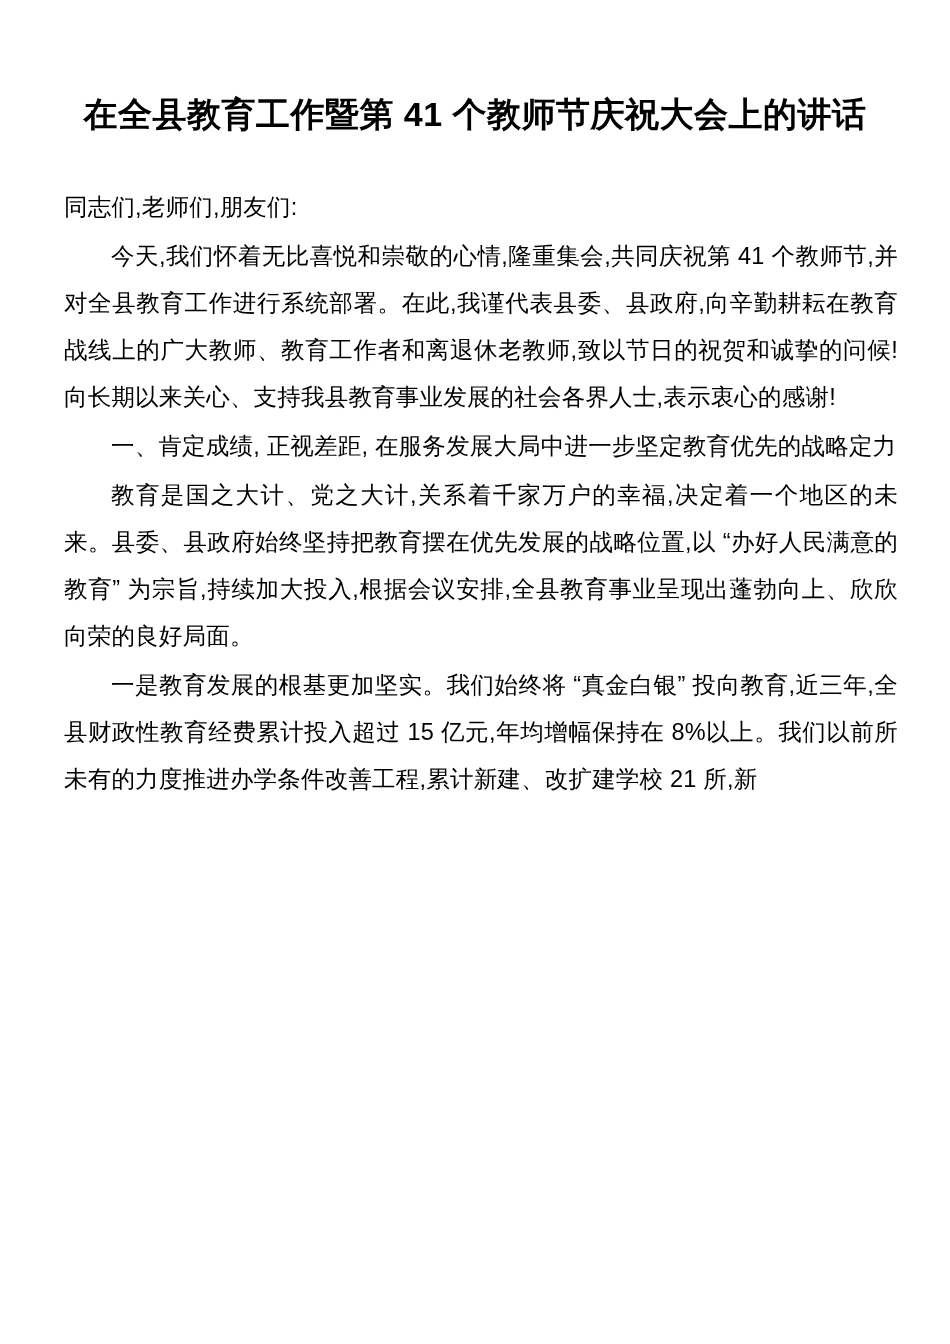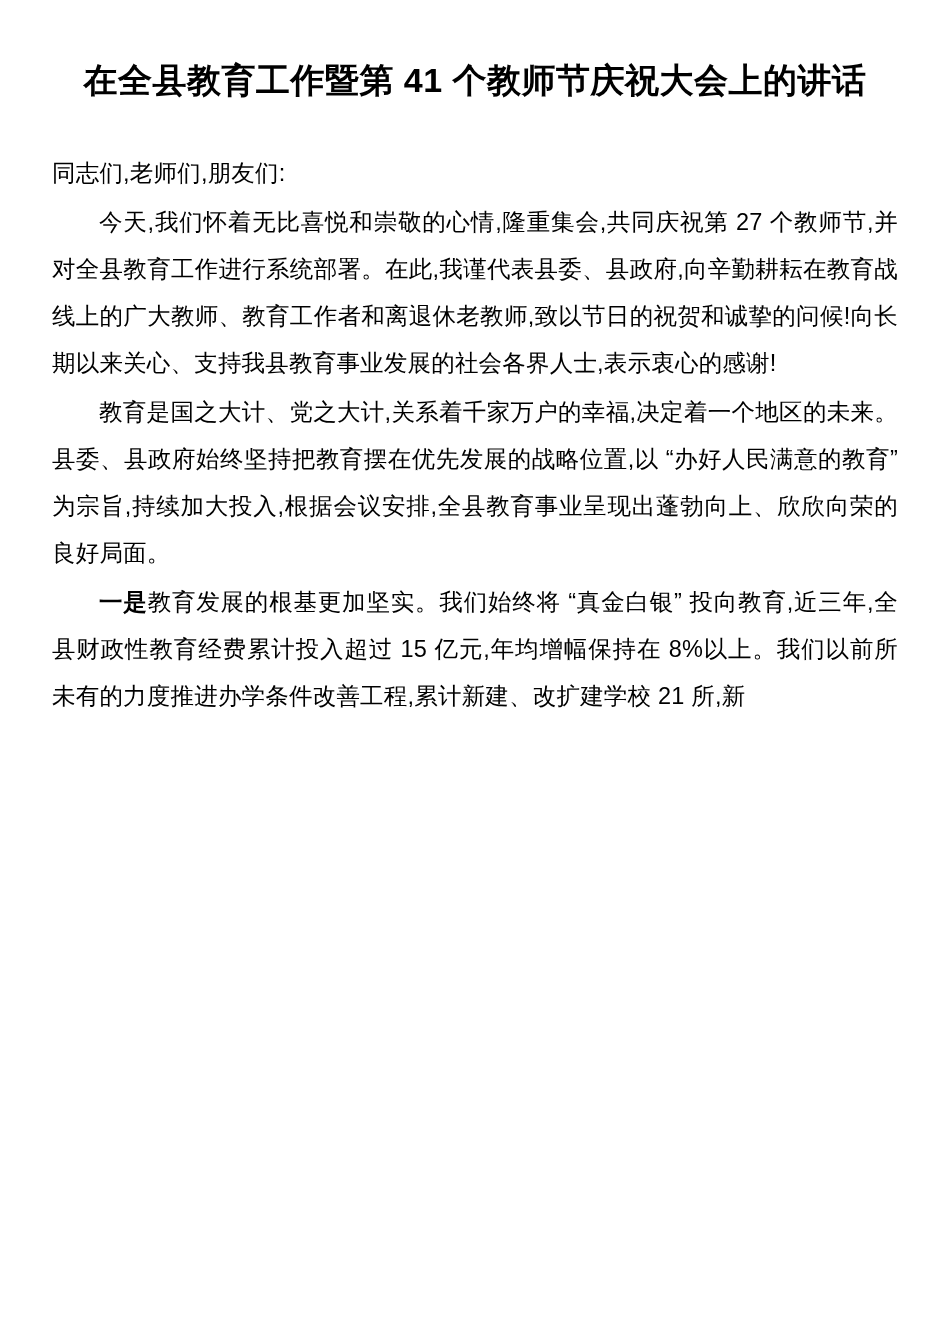--- a/index.html
+++ b/index.html
@@ -11,58 +11,59 @@
     width: 950px;
     height: 1344px;
     font-family: "Liberation Sans", sans-serif;
     color: #000000;
     overflow: hidden;
   }
   .page {
     width: 950px;
     height: 1344px;
     box-sizing: border-box;
-    padding: 58px 52px 0 52px;
+    padding: 92px 52px 0 52px;
     position: relative;
   }
   .doc-title {
     font-family: "Liberation Sans", sans-serif;
     font-size: 34px;
     font-weight: bold;
     line-height: 1.35;
     letter-spacing: 0.5px;
     text-align: center;
     margin: 0 0 46px 0;
     white-space: nowrap;
   }
   .para {
     font-size: 23.5px;
     line-height: 47px;
     text-align: justify;
     text-justify: inter-ideograph;
-    margin: 0 0 2px 0;
+    margin: 0 0 2px 12px;
     letter-spacing: 0.2px;
   }
   .indent {
     text-indent: 2em;
   }
   .para b {
-    font-weight: bold;
+    font-weight: normal;
   }
 </style>
 </head>
 <body>
 
 <div class="page">
 
   <h1 class="doc-title">在全县教育工作暨第 41 个教师节庆祝大会上的讲话</h1>
 
   <p class="para">同志们,老师们,朋友们:</p>
 
-  <p class="para indent">今天,我们怀着无比喜悦和崇敬的心情,隆重集会,共同庆祝第 27 个教师节,并对全县教育工作进行系统部署。在此,我谨代表县委、县政府,向辛勤耕耘在教育战线上的广大教师、教育工作者和离退休老教师,致以节日的祝贺和诚挚的问候!向长期以来关心、支持我县教育事业发展的社会各界人士,表示衷心的感谢!</p>
+  <p class="para indent">今天,我们怀着无比喜悦和崇敬的心情,隆重集会,共同庆祝第 41 个教师节,并对全县教育工作进行系统部署。在此,我谨代表县委、县政府,向辛勤耕耘在教育战线上的广大教师、教育工作者和离退休老教师,致以节日的祝贺和诚挚的问候!向长期以来关心、支持我县教育事业发展的社会各界人士,表示衷心的感谢!</p>
 
 
+  <p class="para indent">一、肯定成绩, 正视差距, 在服务发展大局中进一步坚定教育优先的战略定力</p>
 
   <p class="para indent">教育是国之大计、党之大计,关系着千家万户的幸福,决定着一个地区的未来。县委、县政府始终坚持把教育摆在优先发展的战略位置,以 “办好人民满意的教育” 为宗旨,持续加大投入,根据会议安排,全县教育事业呈现出蓬勃向上、欣欣向荣的良好局面。</p>
 
   <p class="para indent"><b>一是</b><span>教育发展的根基更加坚实。我们始终将 “真金白银” 投向教育,近三年,全县财政性教育经费累计投入超过 15 亿元,年均增幅保持在 8%以上。我们以前所未有的力度推进办学条件改善工程,累计新建、改扩建学校 21 所,新</span></p>
 
 </div>
 
 </body></html>

